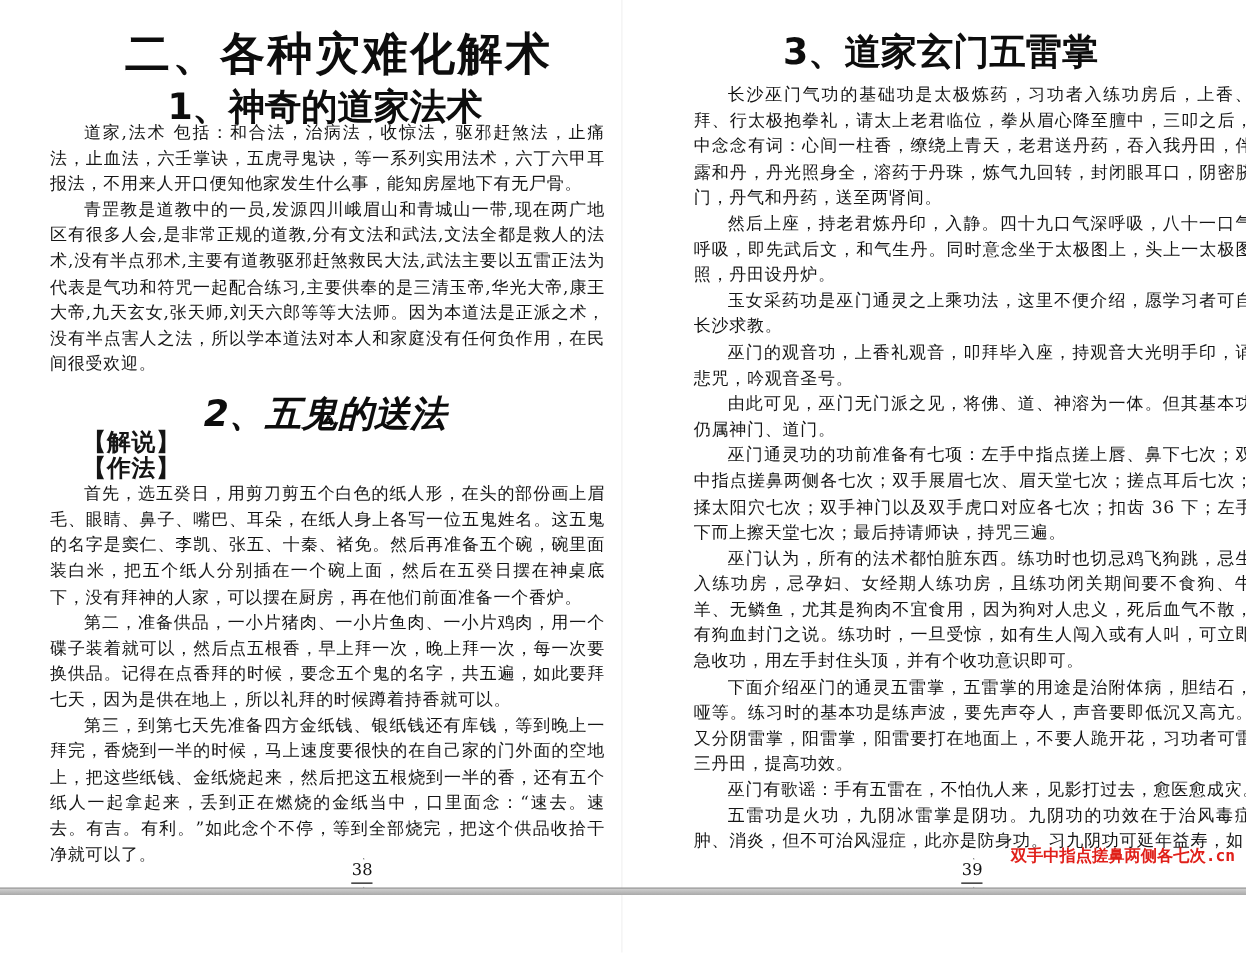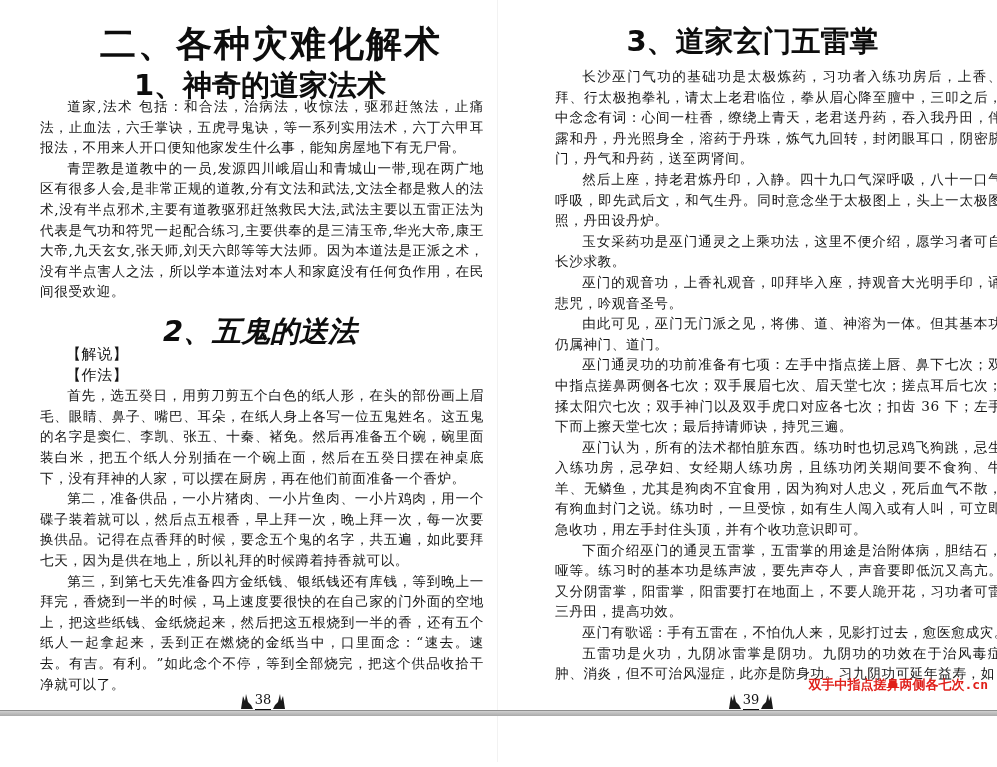--- a/index.html
+++ b/index.html
@@ -56,38 +56,39 @@
     font-size: 13.6px;
     line-height: 20.6px;
     letter-spacing: 0.6px;
     color: #151515;
     text-align: justify;
   }
   .body-block p { margin: 0; }
   .indent { text-indent: 2em; }
   .bracket-head {
     font-family: "DejaVu Sans", "Liberation Sans", sans-serif;
-    font-weight: normal;
-    font-size: 15px;
+    font-weight: bold;
+    font-size: 19px;
     padding-left: 26px;
     line-height: 20.6px;
   }
 
   .left-b1 { left: 40px; top: 96px;  width: 444px; }
   .left-b2 { left: 40px; top: 344px; width: 444px; }
   .right-b1 { left: 527px; top: 66px; width: 462px; margin-left: 28px; }
 
   .footer {
     position: absolute;
     bottom: 6px;
     height: 24px;
     display: flex;
     align-items: flex-end;
     justify-content: center;
     gap: 2px;
+    flex-direction: column;
   }
   .footer-left  { left: 228px; width: 70px; }
   .footer-right { left: 716px; width: 70px; }
   .ornament {
     width: 14px; height: 18px;
     display: inline-block;
   }
   .page-number {
     font-family: "DejaVu Serif", "Liberation Serif", serif;
     font-size: 13px;

